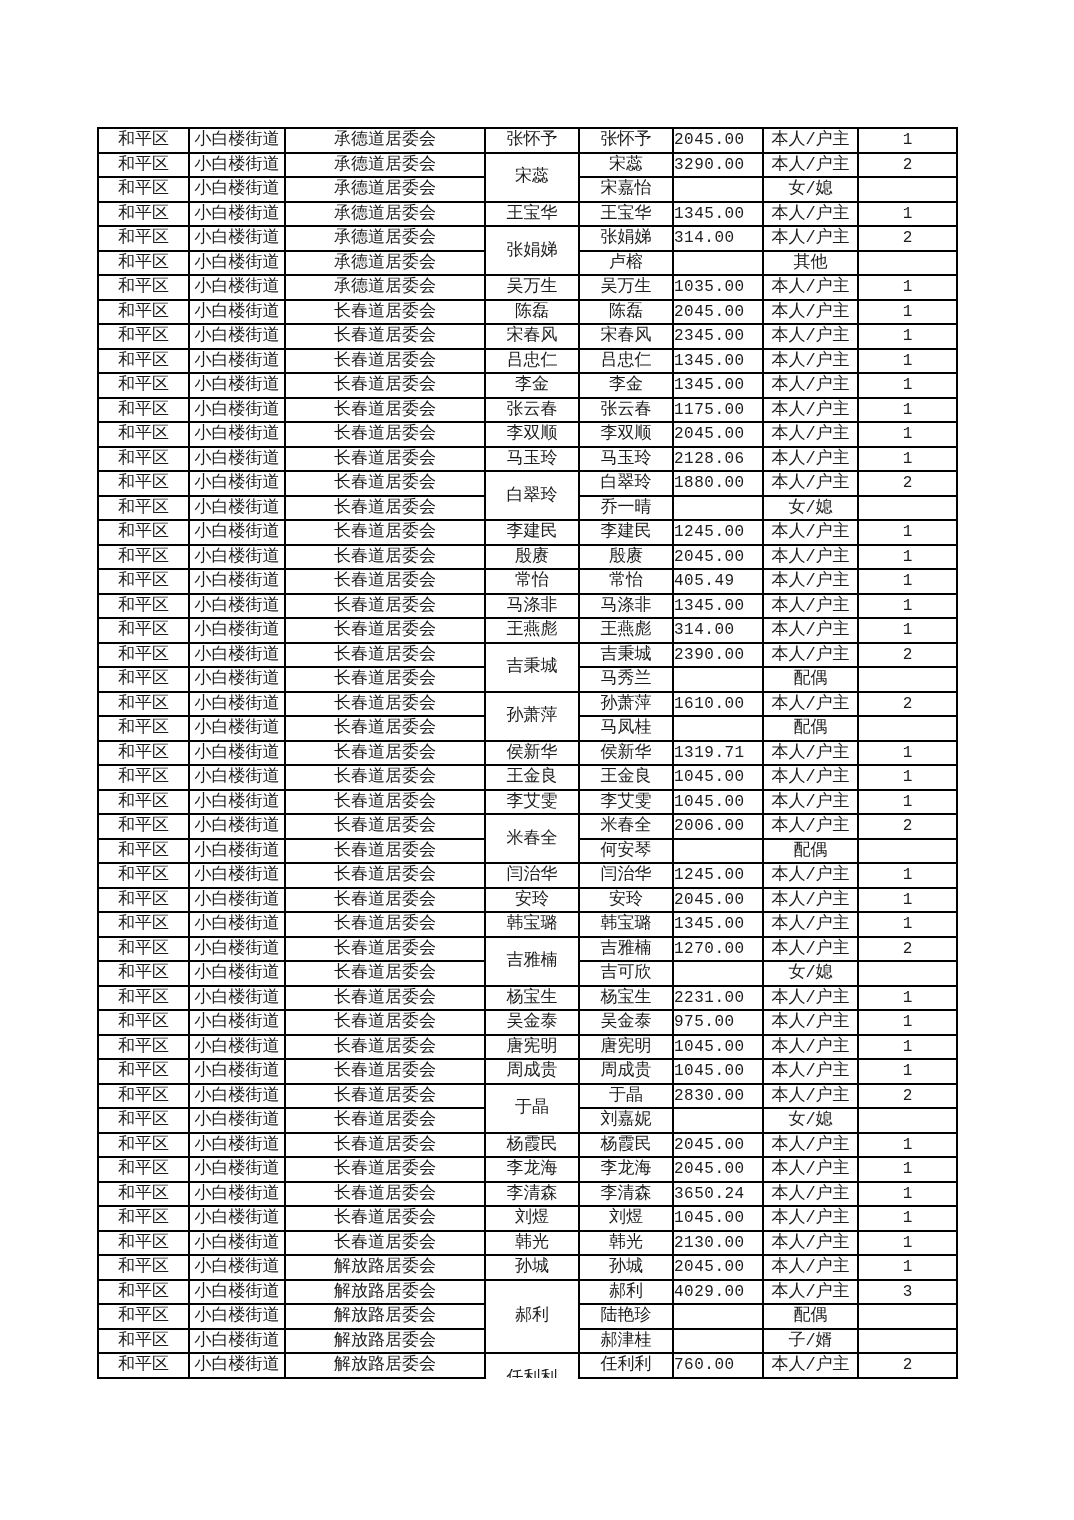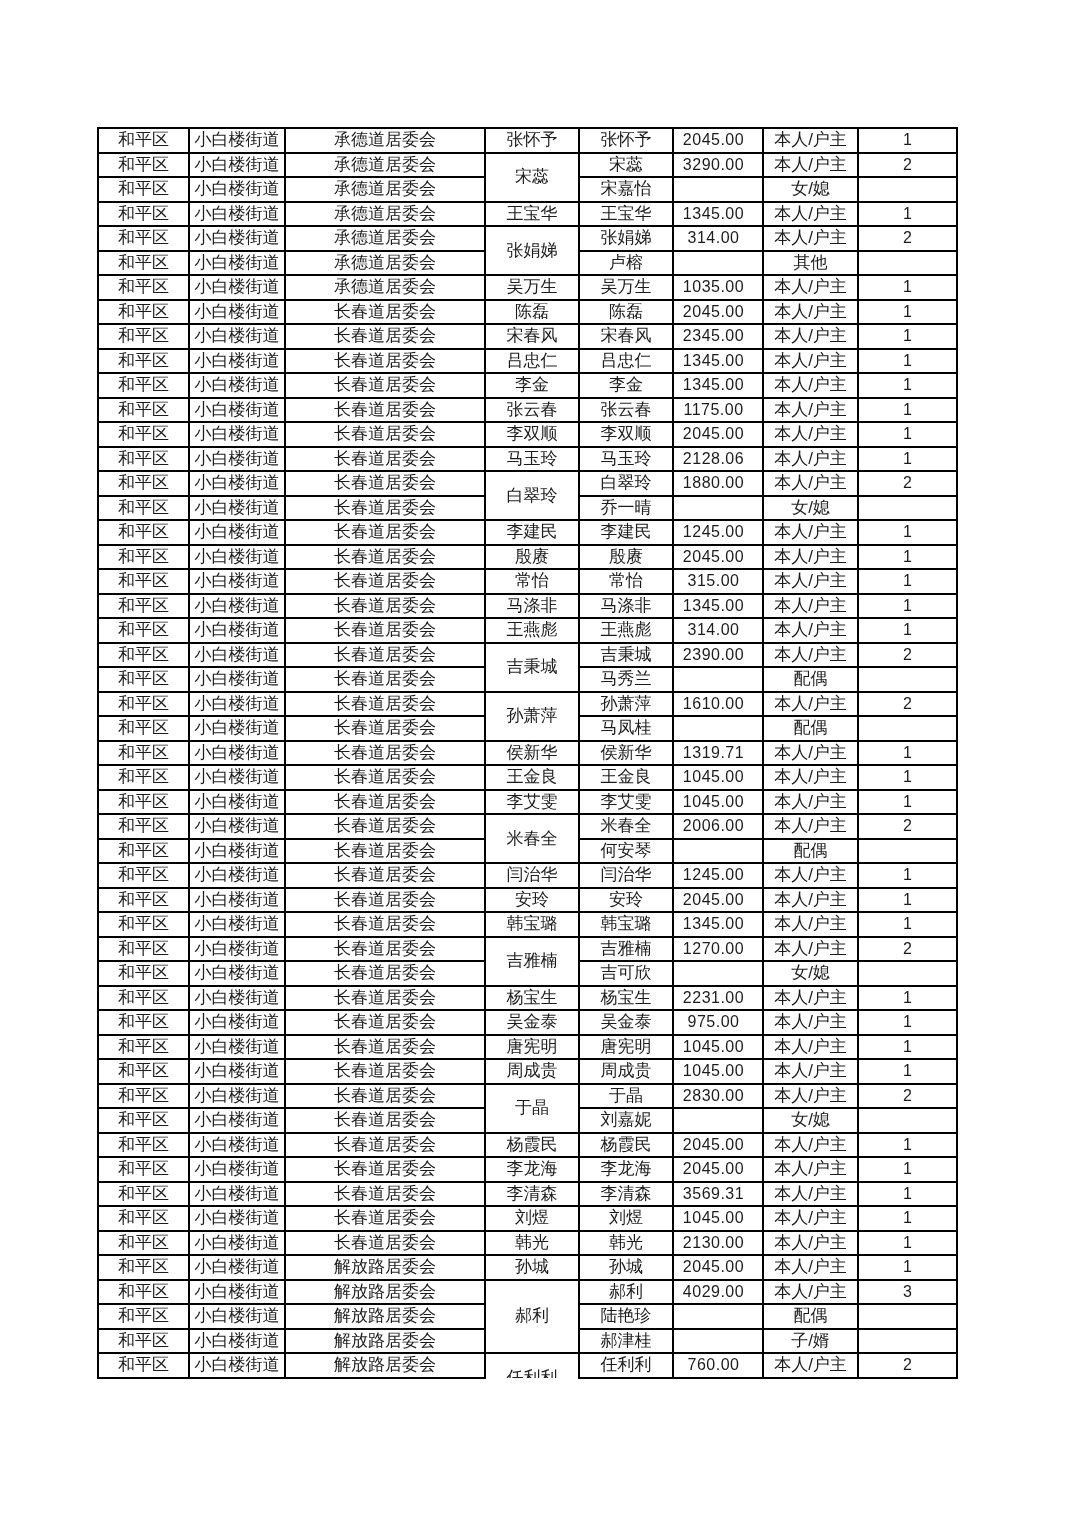--- a/index.html
+++ b/index.html
@@ -7,21 +7,21 @@
     --text-color: #1c1c1c;
     --page-bg: #ffffff;
   }
   html, body { margin: 0; padding: 0; }
   .page {
     position: relative;
     width: 1074px;
     height: 1520px;
     background: var(--page-bg);
     overflow: hidden;
-    font-family: Liberation Sans, sans-serif;
+    font-family: Liberation Mono, monospace;
     color: var(--text-color);
   }
   table.grid {
     position: absolute;
     left: 97px;
     top: 127px;
     width: 860px;
     border-collapse: collapse;
     table-layout: fixed;
   }
@@ -30,21 +30,21 @@
     height: 22.5px;
     padding: 0;
     font-size: 17px;
     line-height: 22px;
     text-align: center;
     vertical-align: middle;
     white-space: nowrap;
     overflow: hidden;
   }
   .grid td.c-amount {
-    text-align: center;
+    text-align: left;
     padding-right: 9px;
     font-size: 16px;
     letter-spacing: 0.5px;
   }
   .grid td.c-count {
     font-size: 16px;
   }
   .grid td.c-head.clipped {
     border-bottom: none;
     position: relative;
@@ -253,21 +253,21 @@
           <td class="c-amount">2045.00</td>
           <td class="c-relation">本人/户主</td>
           <td class="c-count">1</td>
         </tr>
         <tr>
           <td class="c-district">和平区</td>
           <td class="c-street">小白楼街道</td>
           <td class="c-committee">长春道居委会</td>
           <td class="c-head">常怡</td>
           <td class="c-member">常怡</td>
-          <td class="c-amount">315.00</td>
+          <td class="c-amount">405.49</td>
           <td class="c-relation">本人/户主</td>
           <td class="c-count">1</td>
         </tr>
         <tr>
           <td class="c-district">和平区</td>
           <td class="c-street">小白楼街道</td>
           <td class="c-committee">长春道居委会</td>
           <td class="c-head">马涤非</td>
           <td class="c-member">马涤非</td>
           <td class="c-amount">1345.00</td>
@@ -498,21 +498,21 @@
           <td class="c-amount">2045.00</td>
           <td class="c-relation">本人/户主</td>
           <td class="c-count">1</td>
         </tr>
         <tr>
           <td class="c-district">和平区</td>
           <td class="c-street">小白楼街道</td>
           <td class="c-committee">长春道居委会</td>
           <td class="c-head">李清森</td>
           <td class="c-member">李清森</td>
-          <td class="c-amount">3569.31</td>
+          <td class="c-amount">3650.24</td>
           <td class="c-relation">本人/户主</td>
           <td class="c-count">1</td>
         </tr>
         <tr>
           <td class="c-district">和平区</td>
           <td class="c-street">小白楼街道</td>
           <td class="c-committee">长春道居委会</td>
           <td class="c-head">刘煜</td>
           <td class="c-member">刘煜</td>
           <td class="c-amount">1045.00</td>

